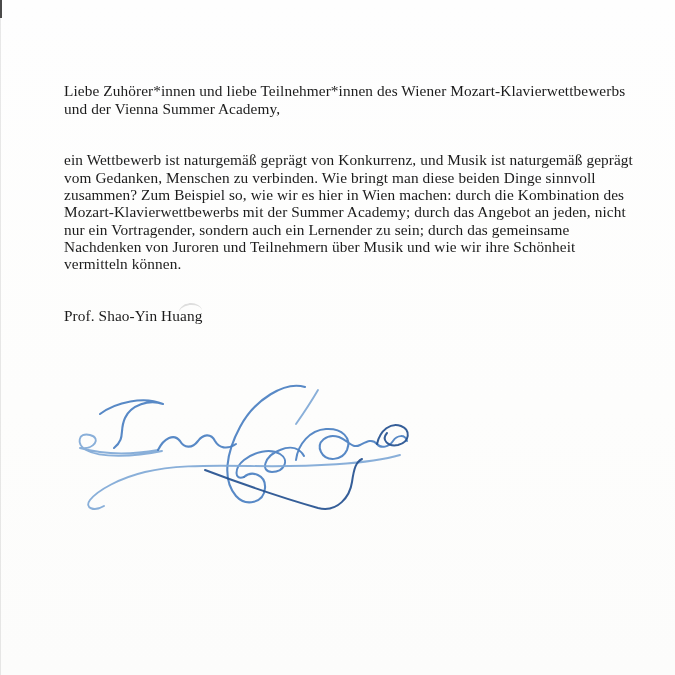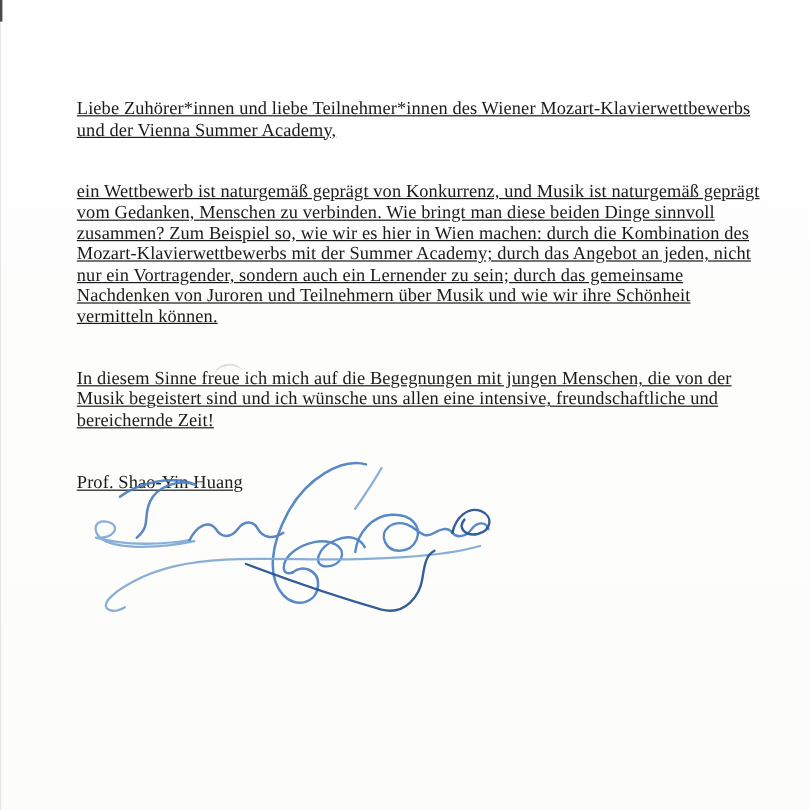--- a/index.html
+++ b/index.html
@@ -39,21 +39,20 @@
     width: 606px;
     color: #1b1b1b;
     font-size: 15.3px;
     line-height: 17.3px;
     white-space: pre-line;
     letter-spacing: 0.1px;
   }
   .letter p {
     margin: 0 0 17.3px 0;
     white-space: pre-line;
-    text-decoration: underline;
   }
   
   .smudge {
     position: absolute;
     left: 178px;
     top: 303px;
     width: 24px;
     height: 9px;
     border-top: 2px solid rgba(145,145,145,0.28);
     border-radius: 50% 50% 0 0 / 90% 90% 0 0;
@@ -84,23 +83,20 @@
 <div class="letter">
   <p>Liebe Zuhörer*innen und liebe Teilnehmer*innen des Wiener Mozart-Klavierwettbewerbs
 und der Vienna Summer Academy,</p>
   <p>ein Wettbewerb ist naturgemäß geprägt von Konkurrenz, und Musik ist naturgemäß geprägt
 vom Gedanken, Menschen zu verbinden. Wie bringt man diese beiden Dinge sinnvoll
 zusammen? Zum Beispiel so, wie wir es hier in Wien machen: durch die Kombination des
 Mozart-Klavierwettbewerbs mit der Summer Academy; durch das Angebot an jeden, nicht
 nur ein Vortragender, sondern auch ein Lernender zu sein; durch das gemeinsame
 Nachdenken von Juroren und Teilnehmern über Musik und wie wir ihre Schönheit
 vermitteln können.</p>
-  <p>In diesem Sinne freue ich mich auf die Begegnungen mit jungen Menschen, die von der
-Musik begeistert sind und ich wünsche uns allen eine intensive, freundschaftliche und
-bereichernde Zeit!</p>
   <p>Prof. Shao-Yin Huang</p>
 </div>
 
 <div class="smudge"></div>
 
 <svg class="signature" viewBox="0 0 380 145" role="img">
 
   <path stroke-width="2.1" d="M 50 42 C 66 30 94 24 113 32 C 99 27 81 33 75 46 C 69 59 76 66 64 76" stroke="#4a7fc1"></path>
 
   <path stroke-width="1.9" d="M 112 79 C 84 85 50 86 36 78 C 26 72 28 60 40 63 C 52 66 44 78 30 76 M 30 76 C 55 83 85 82 108 78" stroke="#7fa8d6"></path>

